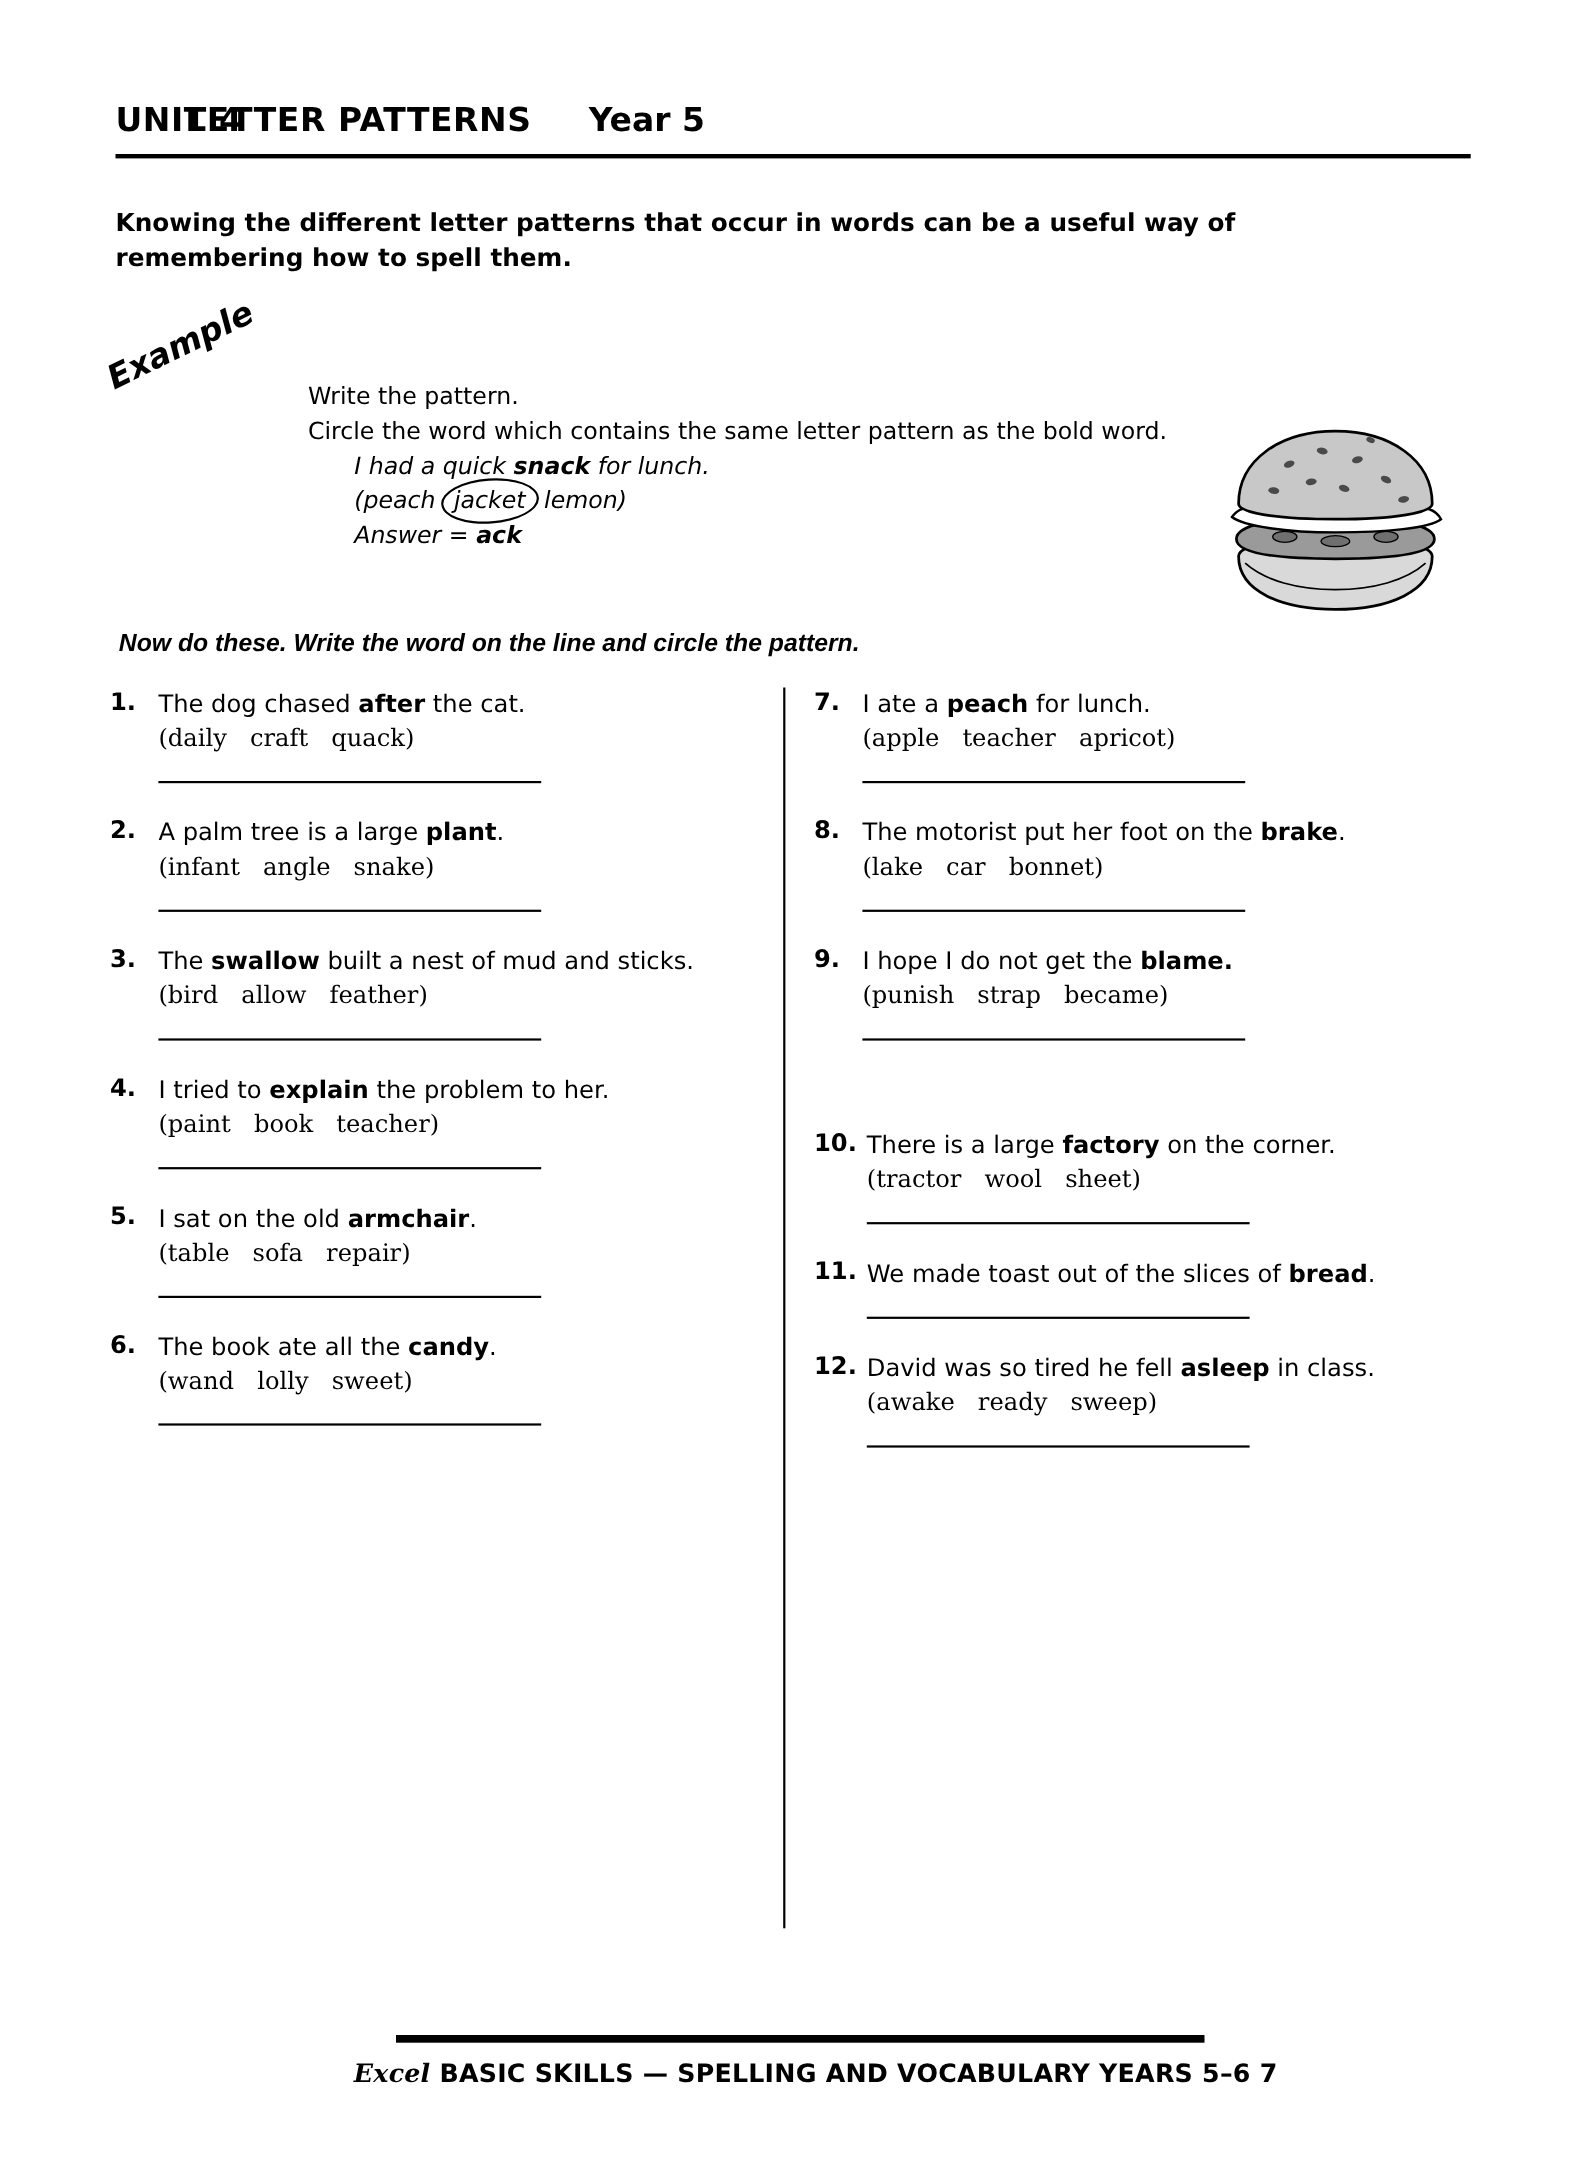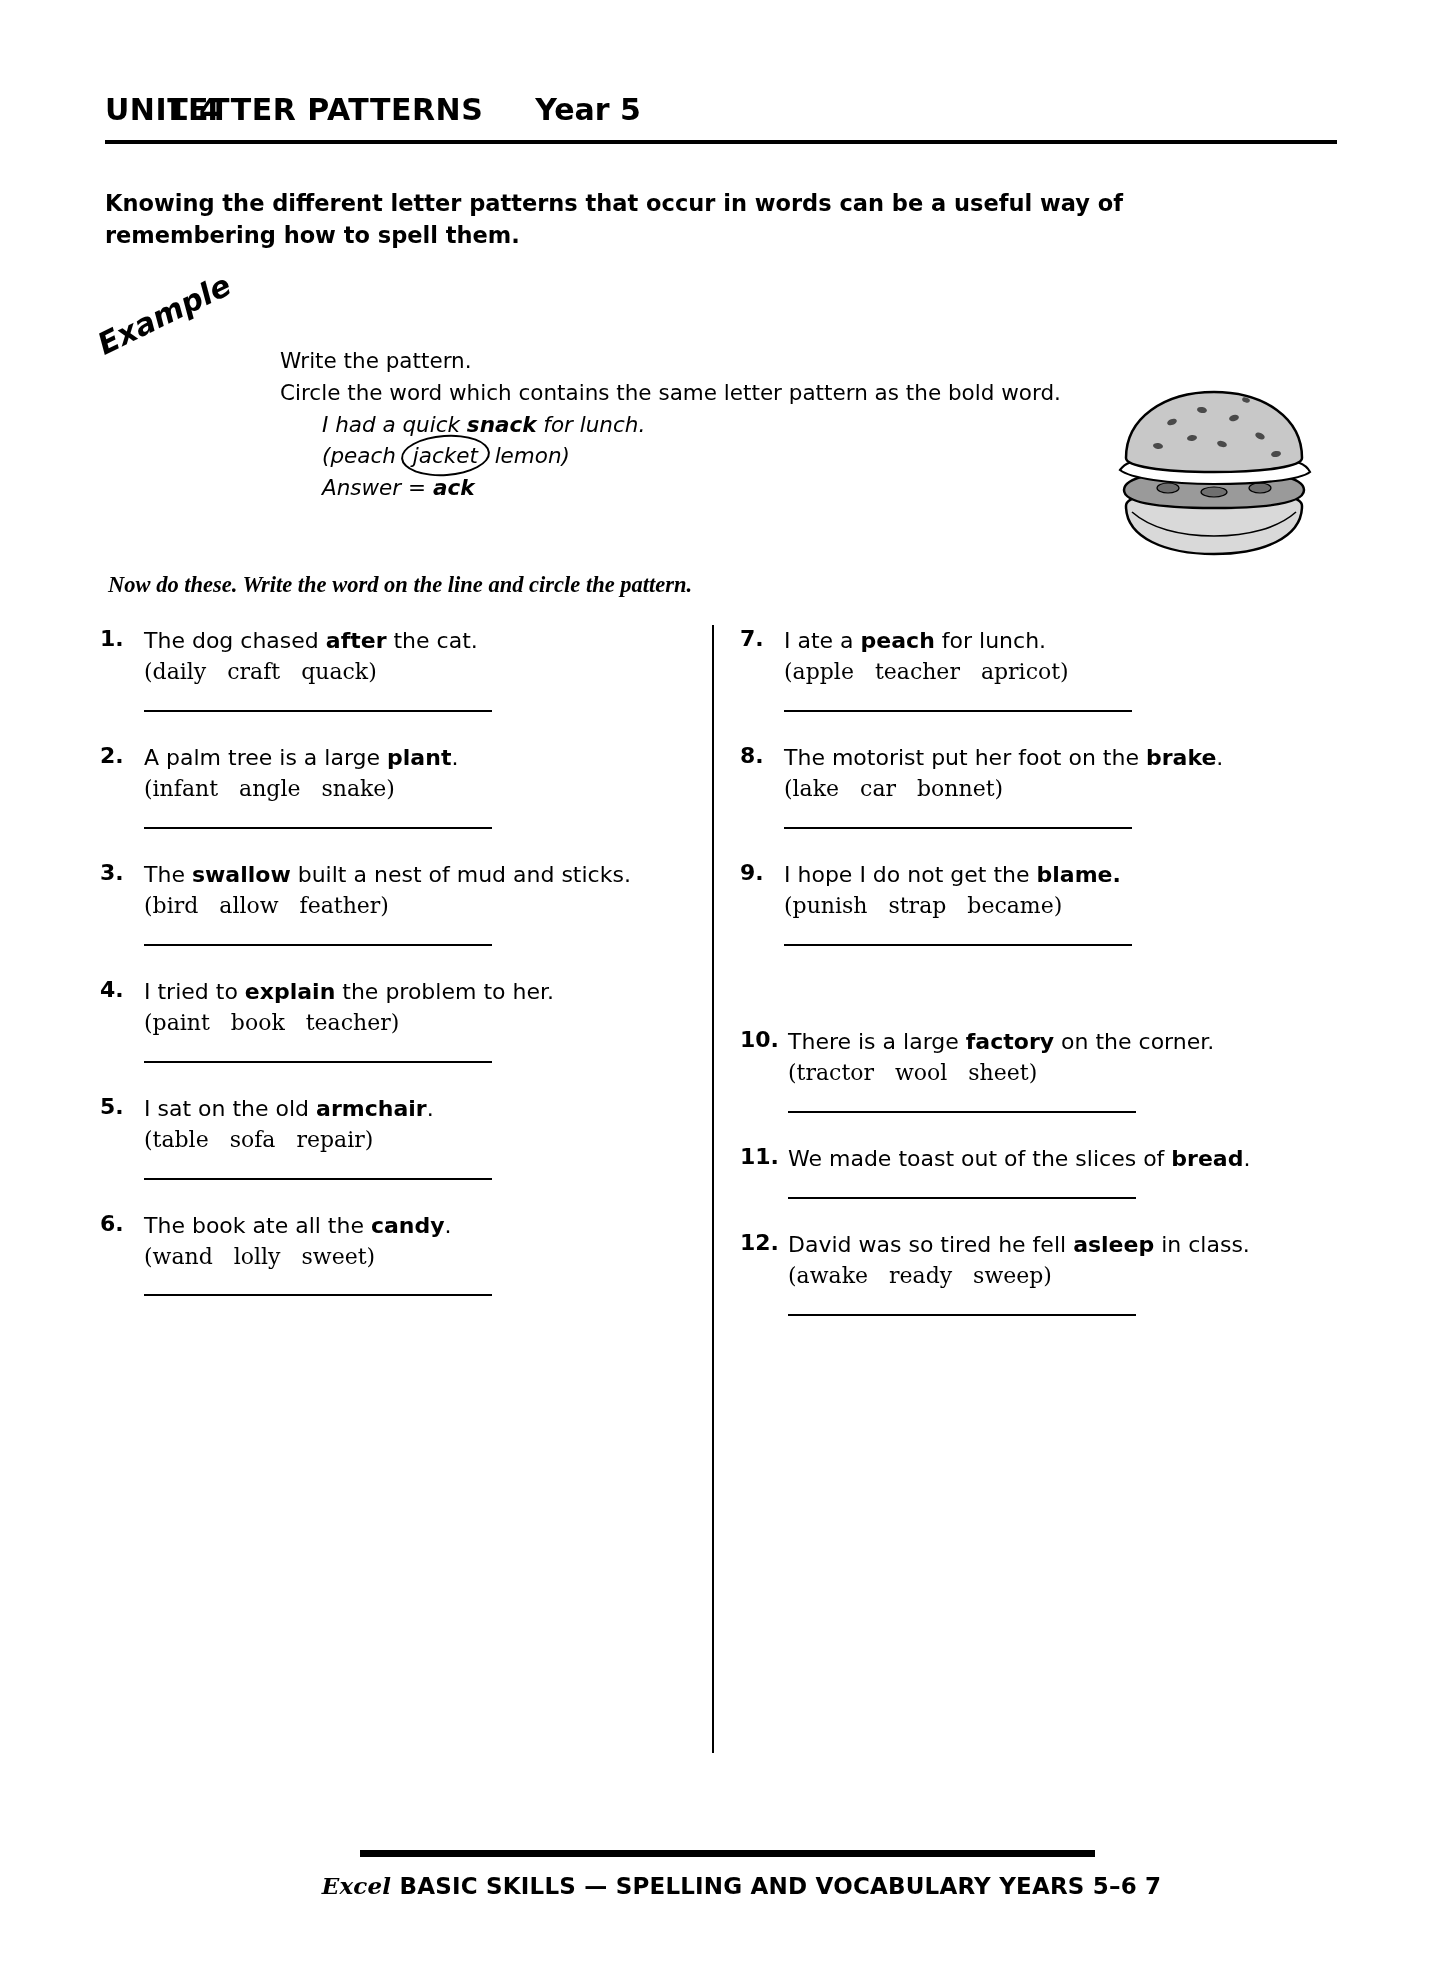--- a/index.html
+++ b/index.html
@@ -127,21 +127,21 @@
     top: 378px;
     width: 210px;
     height: 190px;
   }
 
   
   .now-do {
     position: absolute;
     left: 108px;
     top: 572px;
-    font-family: Liberation Serif, serif;
+    font-family: Liberation Sans, sans-serif;
     font-style: italic;
     font-weight: bold;
     font-size: 22.5px;
   }
 
   
   .columns {
     position: absolute;
     left: 100px;
     top: 625px;

